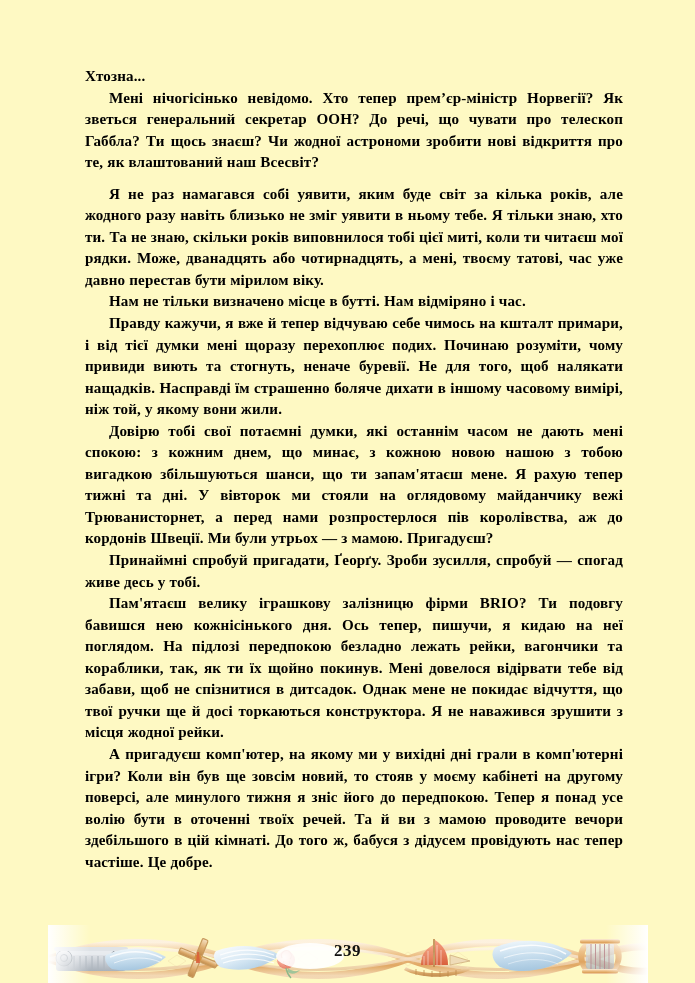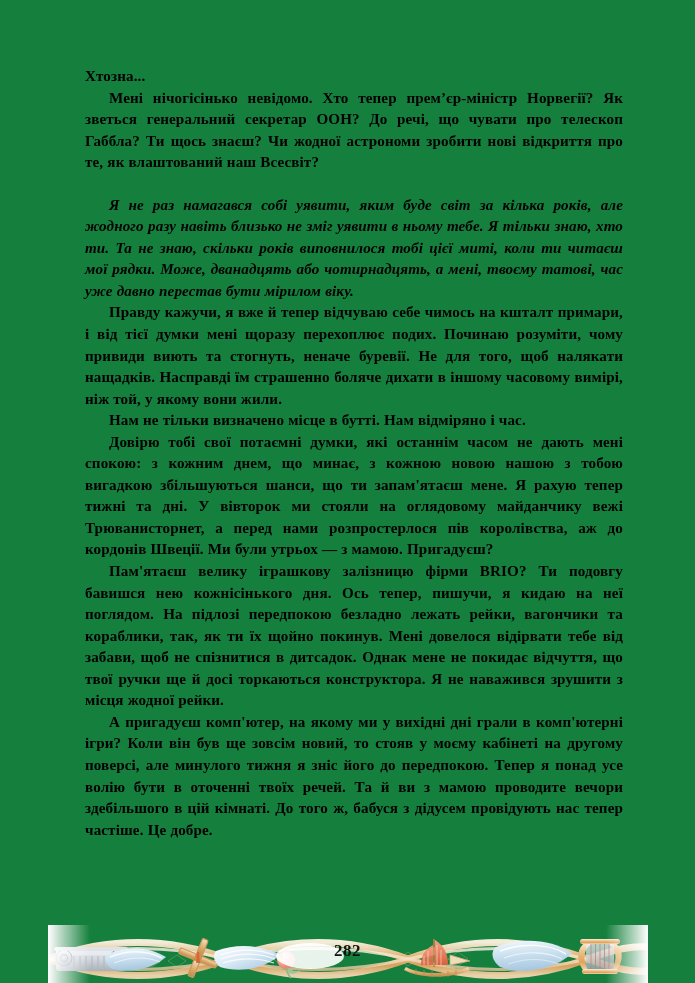--- a/index.html
+++ b/index.html
@@ -13,21 +13,21 @@
     height: 983px;
     position: relative;
     overflow: hidden;
     font-family: "Liberation Serif", "DejaVu Serif", serif;
     color: #000000;
   }
 
   .page {
     position: absolute;
     inset: 0;
-    background: #15803d;
+    background: #fef9c3;
   }
 
   .text-column {
     position: absolute;
     left: 85px;
     top: 66px;
     width: 538px;
   }
 
   .para {
@@ -44,22 +44,21 @@
 
   .para.indent {
     text-indent: 24px;
   }
 
   .para.heading {
     text-indent: 0;
   }
 
   .para.gap-before {
-    margin-top: 21px;
-    font-style: italic;
+    margin-top: 10px;
   }
 
   
   .footer-ornament {
     position: absolute;
     left: 48px;
     top: 925px;
     width: 600px;
     height: 58px;
   }
@@ -89,28 +88,29 @@
 <div class="page">
 
   <div class="text-column">
 
     <p class="para heading">Хтозна...</p>
 
     <p class="para indent">Мені нічогісінько невідомо. Хто тепер прем’єр-міністр Норвегії? Як зветься генеральний секретар ООН? До речі, що чувати про телескоп Габбла? Ти щось знаєш? Чи жодної астрономи зробити нові відкриття про те, як влаштований наш Всесвіт?</p>
 
     <p class="para indent gap-before">Я не раз намагався собі уявити, яким буде світ за кілька років, але жодного разу навіть близько не зміг уявити в ньому тебе. Я тільки знаю, хто ти. Та не знаю, скільки років виповнилося тобі цієї миті, коли ти читаєш мої рядки. Може, дванадцять або чотирнадцять, а мені, твоєму татові, час уже давно перестав бути мірилом віку.</p>
 
+    <p class="para indent">Нам не тільки визначено місце в бутті. Нам відміряно і час.</p>
+
     <p class="para indent">Правду кажучи, я вже й тепер відчуваю себе чимось на кшталт примари, і від тієї думки мені щоразу перехоплює подих. Починаю розуміти, чому привиди виють та стогнуть, неначе буревії. Не для того, щоб налякати нащадків. Насправді їм страшенно боляче дихати в іншому часовому вимірі, ніж той, у якому вони жили.</p>
 
-    <p class="para indent">Нам не тільки визначено місце в бутті. Нам відміряно і час.</p>
-
 
 
     <p class="para indent">Довірю тобі свої потаємні думки, які останнім часом не дають мені спокою: з кожним днем, що минає, з кожною новою нашою з тобою вигадкою збільшуються шанси, що ти запам'ятаєш мене. Я рахую тепер тижні та дні. У вівторок ми стояли на оглядовому майданчику вежі Трюванисторнет, а перед нами розпростерлося пів королівства, аж до кордонів Швеції. Ми були утрьох — з мамою. Пригадуєш?</p>
 
+    <p class="para indent">Принаймні спробуй пригадати, Ґеорґу. Зроби зусилля, спробуй — спогад живе десь у тобі.</p>
 
     <p class="para indent">Пам'ятаєш велику іграшкову залізницю фірми BRIO? Ти подовгу бавишся нею кожнісінького дня. Ось тепер, пишучи, я кидаю на неї поглядом. На підлозі передпокою безладно лежать рейки, вагончики та кораблики, так, як ти їх щойно покинув. Мені довелося відірвати тебе від забави, щоб не спізнитися в дитсадок. Однак мене не покидає відчуття, що твої ручки ще й досі торкаються конструктора. Я не наважився зрушити з місця жодної рейки.</p>
 
     <p class="para indent">А пригадуєш комп'ютер, на якому ми у вихідні дні грали в комп'ютерні ігри? Коли він був ще зовсім новий, то стояв у моєму кабінеті на другому поверсі, але минулого тижня я зніс його до передпокою. Тепер я понад усе волію бути в оточенні твоїх речей. Та й ви з мамою проводите вечори здебільшого в цій кімнаті. До того ж, бабуся з дідусем провідують нас тепер частіше. Це добре.</p>
 
   </div>
 
   <div class="footer-ornament">
     <svg viewBox="0 0 600 58" xmlns="http://www.w3.org/2000/svg">
       <defs>
@@ -272,15 +272,15 @@
         <rect x="-20" y="-18" width="40" height="5" rx="2.5" fill="url(#ribbon)"></rect>
         <rect x="-18" y="12" width="36" height="5" rx="2.5" fill="url(#ribbon)"></rect>
       </g>
 
       <ellipse cx="262" cy="31" rx="34" ry="13" fill="#ffffff" opacity="0.9"></ellipse>
 
       <rect x="0" y="0" width="600" height="58" fill="url(#fade)"></rect>
     </svg>
   </div>
 
-  <div class="page-number">282</div>
+  <div class="page-number">239</div>
 
 </div>
 
 </body></html>

